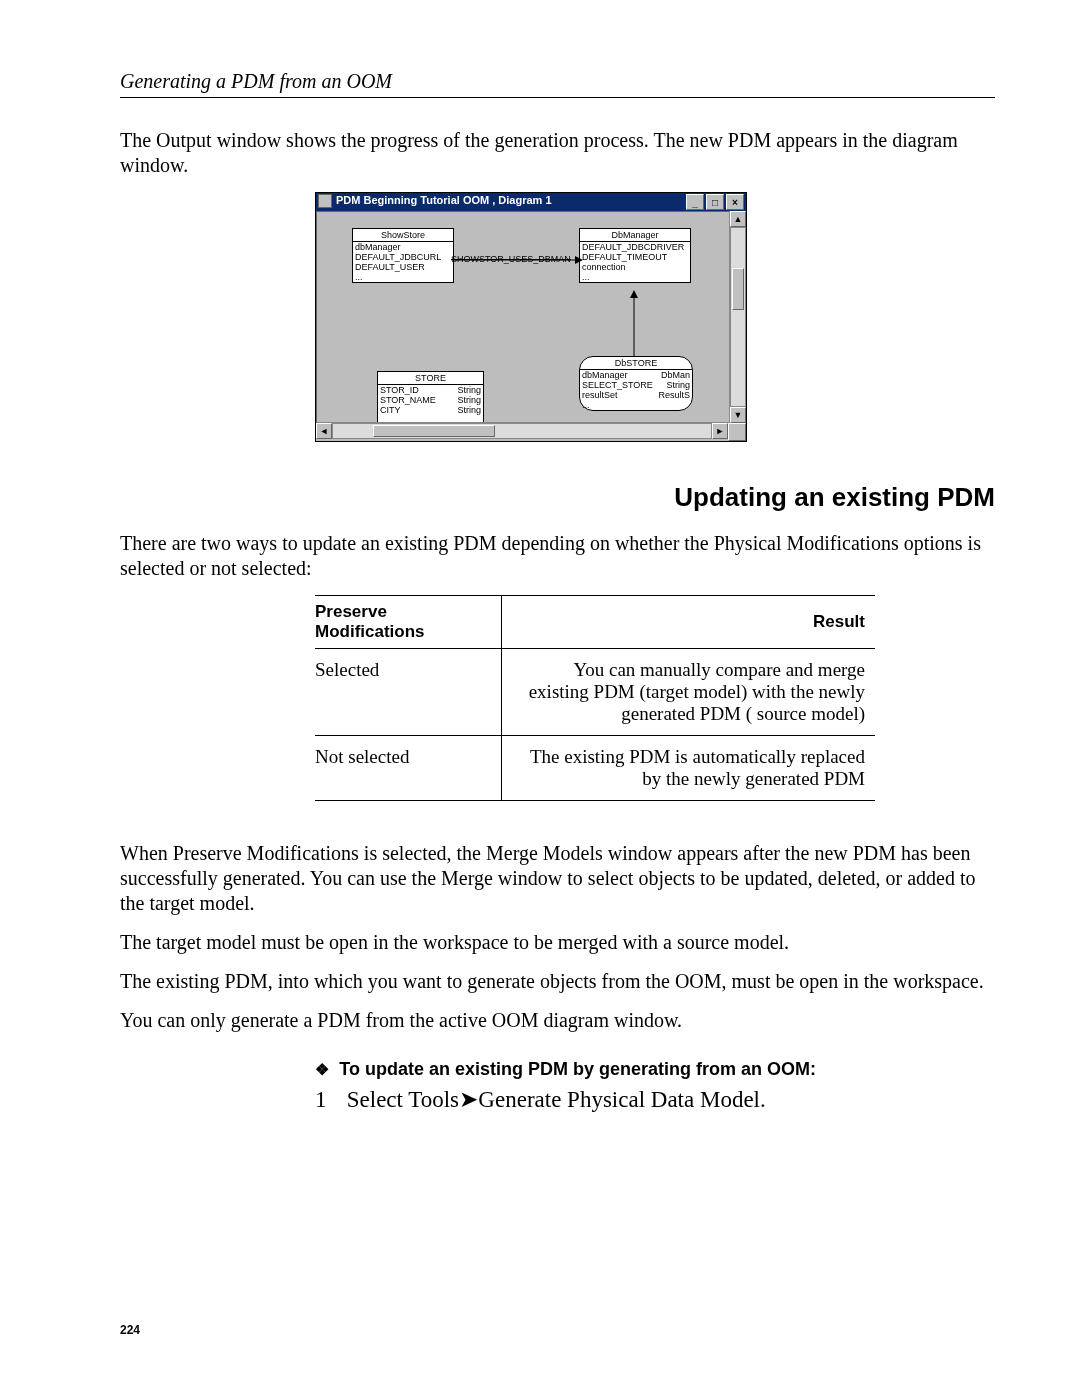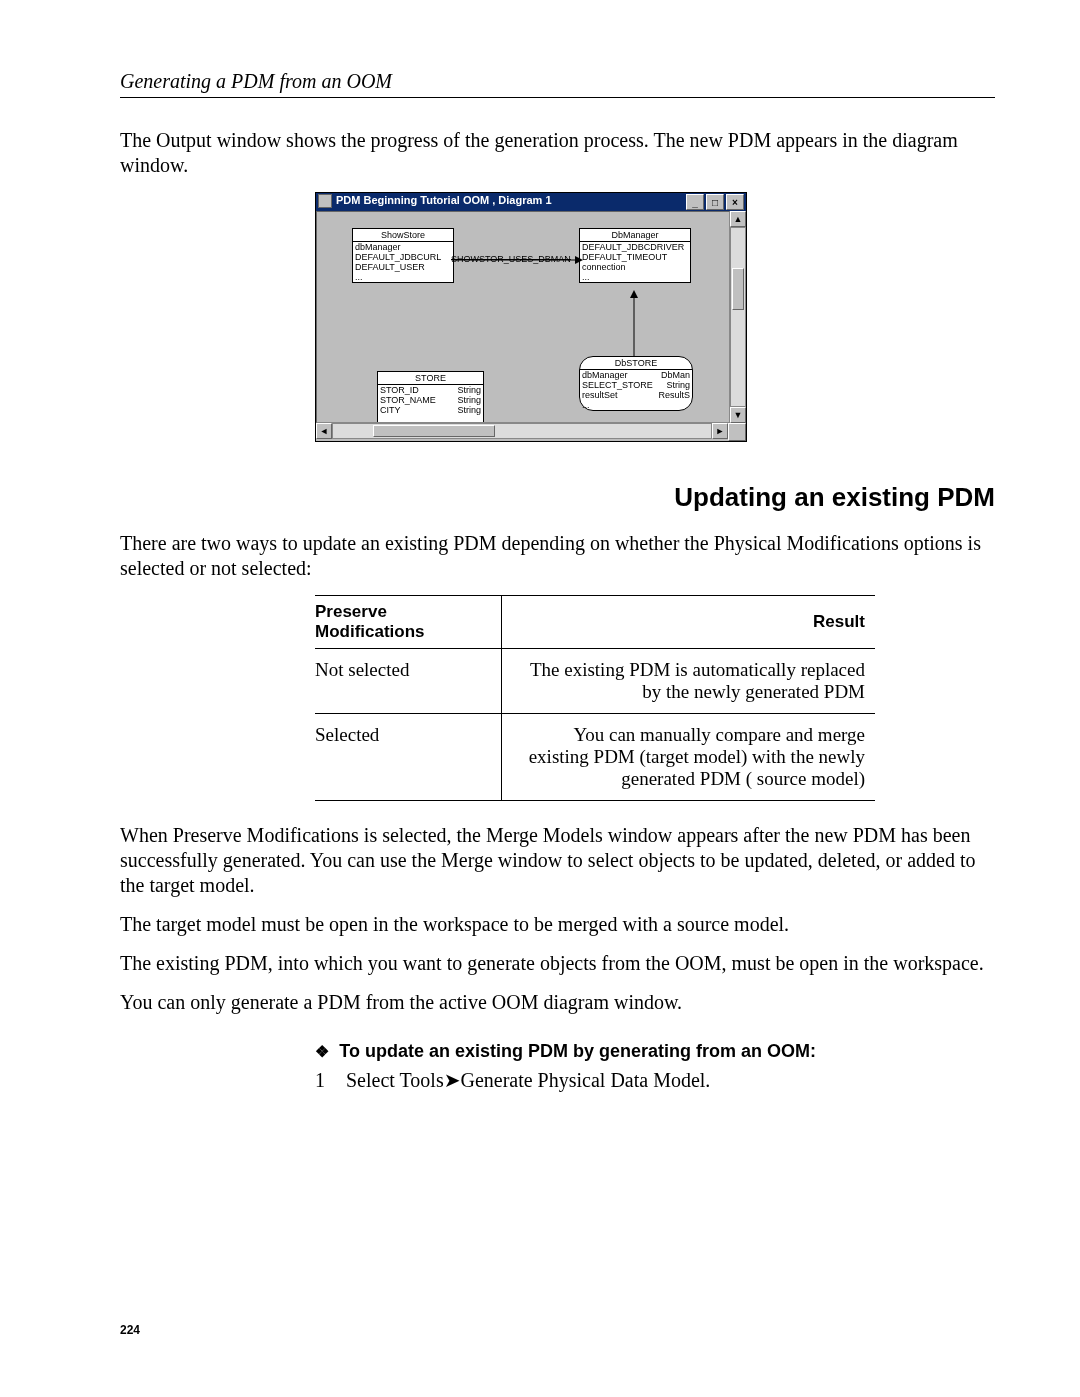--- a/index.html
+++ b/index.html
@@ -38,21 +38,21 @@
   h2.section{font-family:Arial,Helvetica,sans-serif;font-weight:bold;font-size:26px;margin:30px 0 18px 0;text-align:right;}
   table.opts{border-collapse:collapse;margin-left:195px;width:560px;font-size:19px;}
   table.opts th{font-family:Arial,Helvetica,sans-serif;font-size:17px;text-align:left;border-top:1.5px solid #000;border-bottom:1.5px solid #000;padding:6px 10px 6px 0;}
   table.opts td{border-bottom:1px solid #000;padding:10px 10px 10px 0;vertical-align:top;}
   table.opts tr:last-child td{border-bottom:1.5px solid #000;}
   table.opts th:first-child,table.opts td:first-child{border-right:1px solid #000;padding-right:16px;width:170px;}
   table.opts th:last-child,table.opts td:last-child{padding-left:14px;text-align:right;}
 
   .proc-head{font-family:Arial,Helvetica,sans-serif;font-weight:bold;font-size:18px;margin:26px 0 6px 195px;}
   .proc-head .diamond{margin-right:10px;font-size:16px;}
-  .step{font-size:20px;margin-left:195px;}
+  .step{font-size:23px;margin-left:195px;}
   .step .n{display:inline-block;width:26px;}
   .arrow-gly{font-family:Arial,Helvetica,sans-serif;}
   .pagenum{position:absolute;left:120px;bottom:60px;font-family:Arial,Helvetica,sans-serif;font-weight:bold;font-size:12px;}
 </style>
 </head>
 <body>
 
 <div class="page">
   <div class="running-head">Generating a PDM from an OOM</div>
   <div class="rule"></div>
@@ -166,31 +166,31 @@
 
   <table class="opts">
     <thead>
         <tr>
       <th>Preserve Modifications</th>
       <th>Result</th>
     </tr>
       </thead>
     <tbody>
       <tr>
+        <td>Selected</td>
+        <td>You can manually compare and merge existing PDM (target model) with the newly generated PDM ( source model)</td>
+      </tr>
+      <tr>
         <td>Not selected</td>
         <td>The existing PDM is automatically replaced by the newly generated PDM</td>
       </tr>
-      <tr>
-        <td>Selected</td>
-        <td>You can manually compare and merge existing PDM (target model) with the newly generated PDM ( source model)</td>
-      </tr>
     </tbody>
   </table>
 
-  <p class="body-text indent" style="margin-top:22px;">When Preserve Modifications is selected, the Merge Models window appears after the new PDM has been successfully generated. You can use the Merge window to select objects to be updated, deleted, or added to the target model.</p>
+  <p class="body-text indent" style="margin-top:40px;">When Preserve Modifications is selected, the Merge Models window appears after the new PDM has been successfully generated. You can use the Merge window to select objects to be updated, deleted, or added to the target model.</p>
   <p class="body-text indent">The target model must be open in the workspace to be merged with a source model.</p>
   <p class="body-text indent">The existing PDM, into which you want to generate objects from the OOM, must be open in the workspace.</p>
   <p class="body-text indent">You can only generate a PDM from the active OOM diagram window.</p>
 
   <div class="proc-head">
     <span class="diamond">❖</span><span>To update an existing PDM by generating from an OOM:</span>
   </div>
   <div class="step">
     <span class="n">1</span>
     <span>Select Tools</span><span class="arrow-gly">➤</span><span>Generate Physical Data Model.</span>

